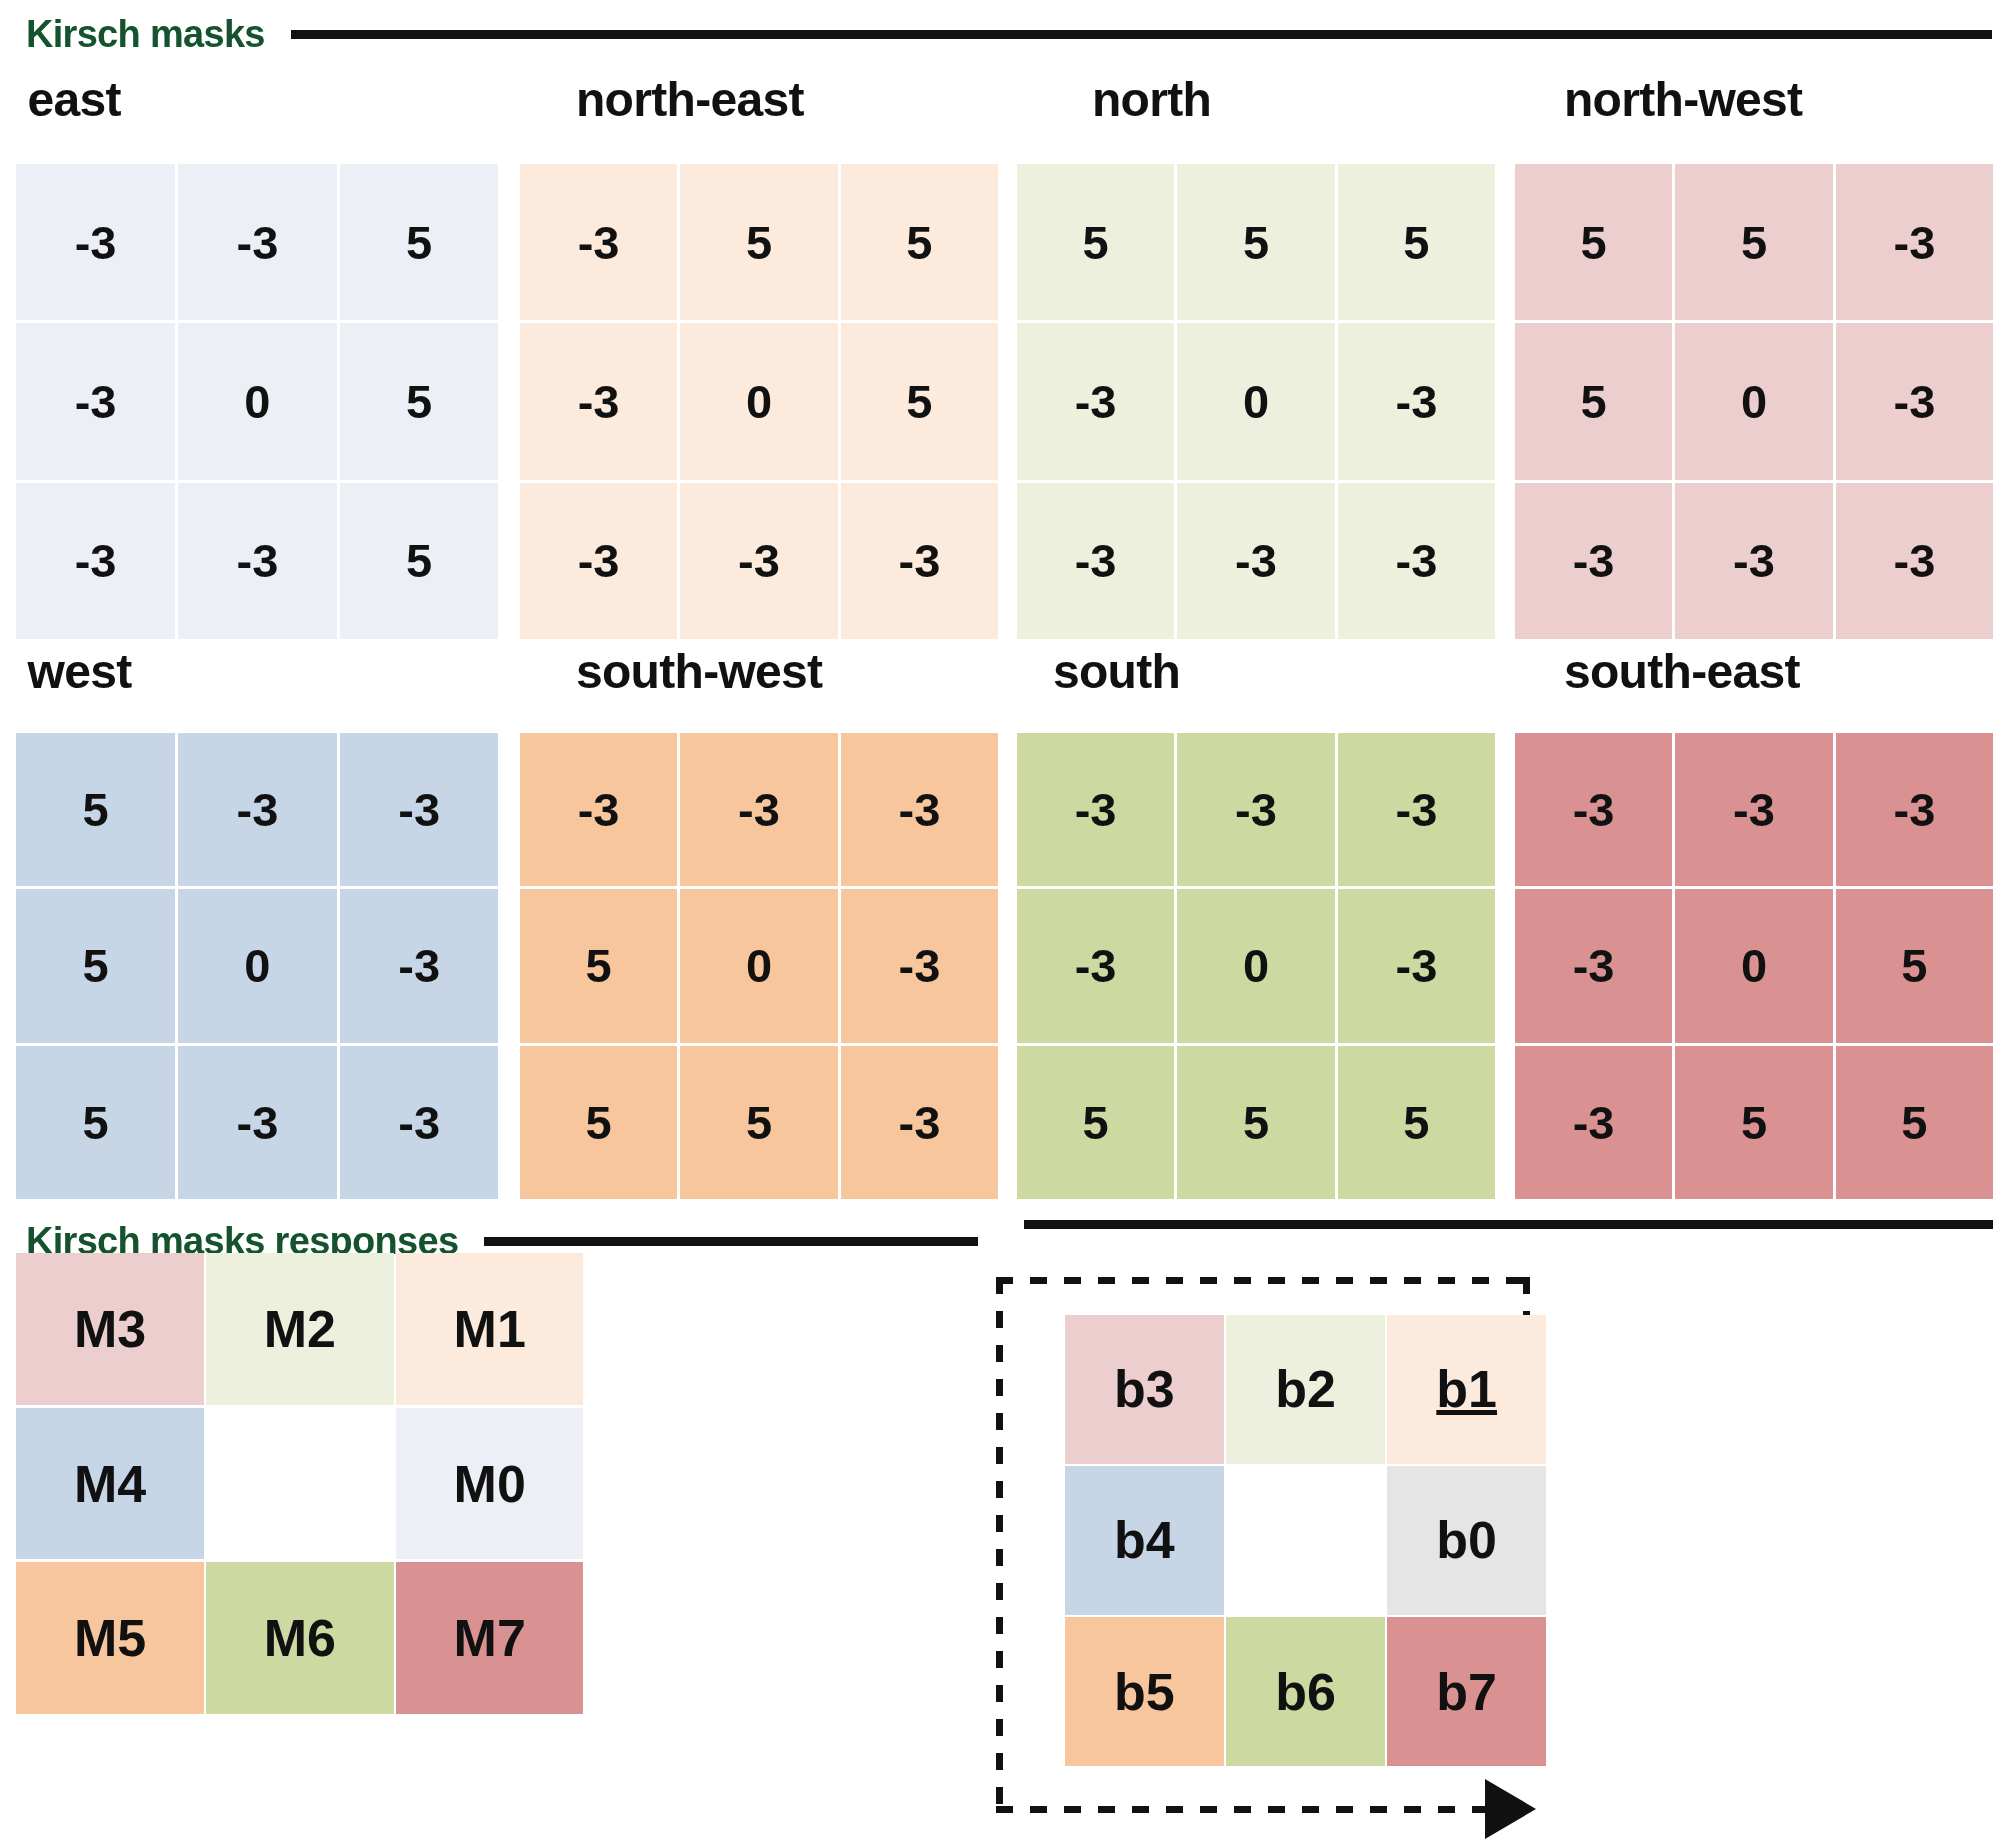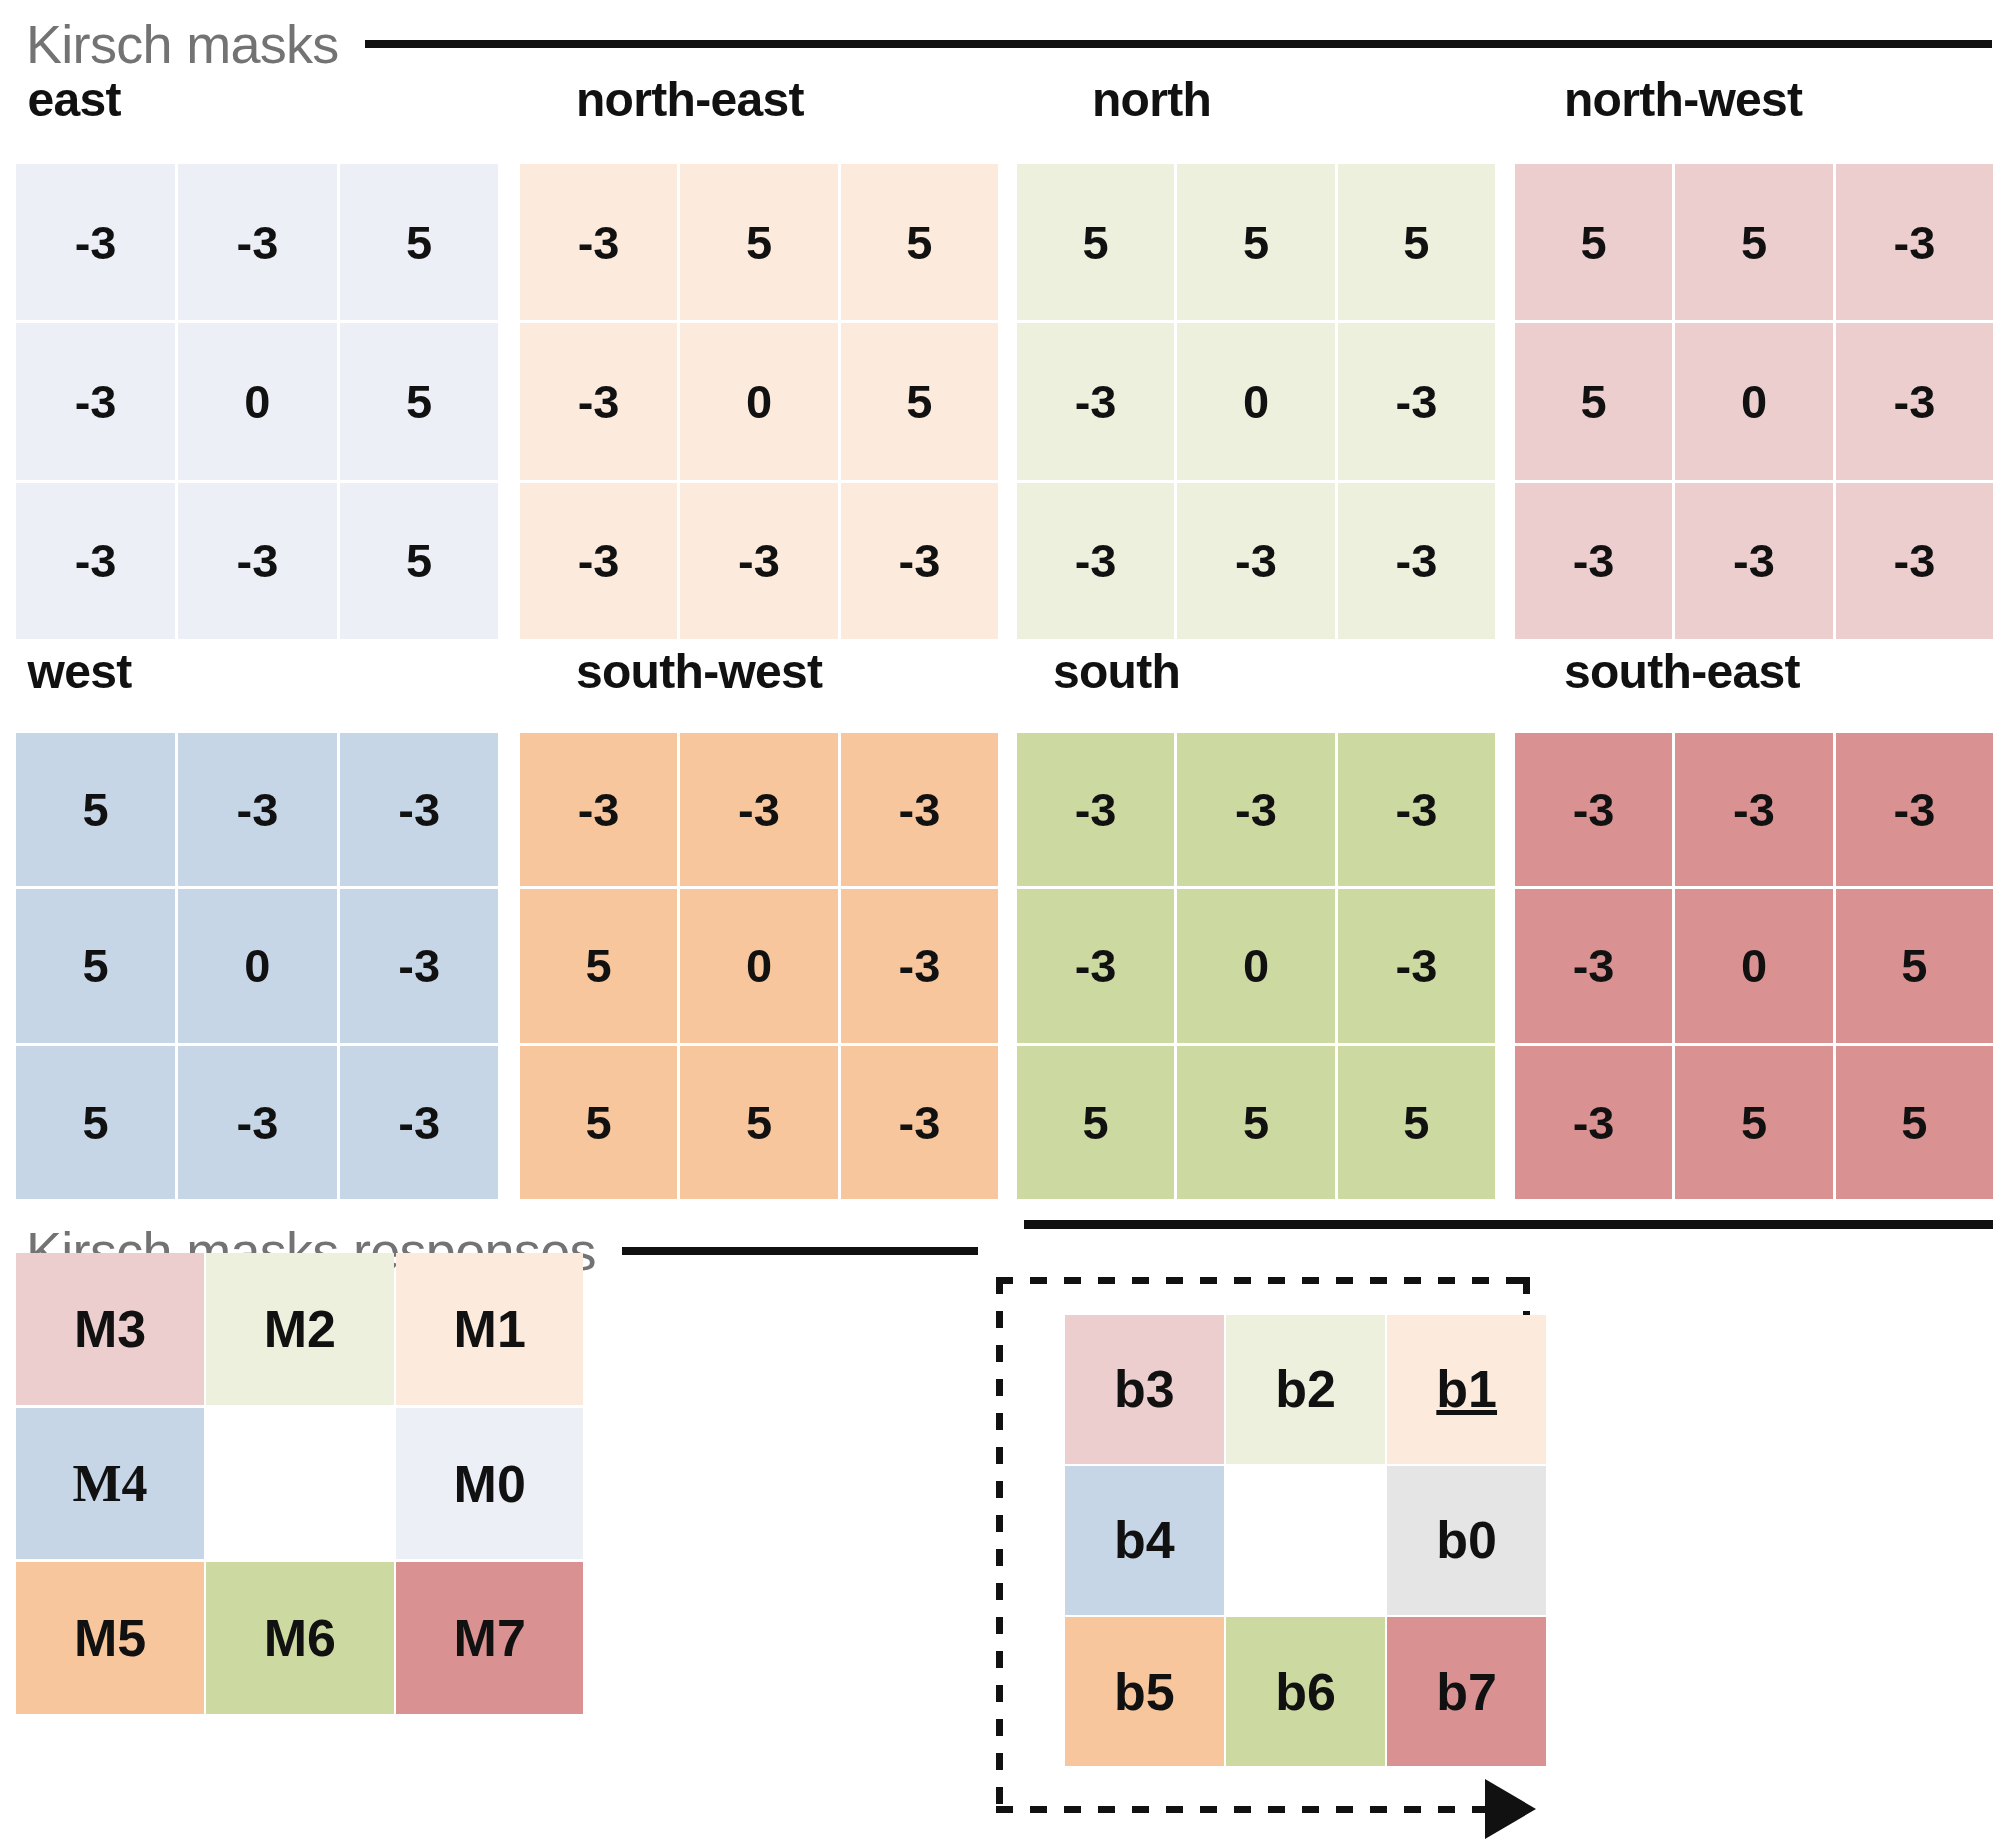--- a/index.html
+++ b/index.html
@@ -1,19 +1,19 @@
 <!DOCTYPE html>
 <html style="font-size:10.5px"><head>
 <meta charset="utf-8">
 <style>
   html,body{margin:0;padding:0;background:#ffffff;}
   body{width:1995px;height:1846px;position:relative;font-family:"Liberation Sans",sans-serif;overflow:hidden;}
 
   .section-head{position:absolute;display:flex;align-items:center;gap:0;}
-  .section-title{font-size:54px;font-weight:400;color:#737373;white-space:nowrap;letter-spacing:-0.7px;}
+  .section-title{font-size:38px;font-weight:700;color:#14532d;white-space:nowrap;letter-spacing:-0.7px;}
   .rule{height:8.5px;background:#111;}
 
   .mask-label{position:absolute;font-size:48px;font-weight:700;color:#111;white-space:nowrap;letter-spacing:-0.7px;}
 
   .grid3{position:absolute;display:grid;grid-template-columns:repeat(3,1fr);grid-template-rows:repeat(3,1fr);gap:3.3px;}
   .cell{display:flex;align-items:center;justify-content:center;font-size:47px;font-weight:700;color:#111;}
 
   .resp-grid{position:absolute;display:grid;grid-template-columns:repeat(3,1fr);grid-template-rows:repeat(3,1fr);gap:2.6px;}
   .resp-cell{display:flex;align-items:center;justify-content:center;font-size:52px;font-weight:700;color:#111;}
   .resp-cell.empty{background:#ffffff !important;}
@@ -135,21 +135,21 @@
 
 <div class="section-head" style="left:26px;top:1220px;width:952px;">
   <span class="section-title">Kirsch masks responses</span>
   <span class="rule" style="margin-left:26px;flex:1;"></span>
 </div>
 
 <div class="resp-grid" style="left:16.4px;top:1253px;width:567px;height:461px;">
     <div class="resp-cell" style="background: rgb(236, 206, 207);">M3</div>
     <div class="resp-cell" style="background: rgb(236, 240, 221);">M2</div>
     <div class="resp-cell" style="background: rgb(252, 235, 221);">M1</div>
-    <div class="resp-cell" style="background: rgb(198, 214, 231); font-family: Liberation Serif, serif;">M4</div>
+    <div class="resp-cell" style="background: rgb(198, 214, 231);">M4</div>
     <div class="resp-cell empty" style="background: rgb(255, 255, 255);"></div>
     <div class="resp-cell" style="background: rgb(236, 240, 246);">M0</div>
     <div class="resp-cell" style="background: rgb(247, 198, 156);">M5</div>
     <div class="resp-cell" style="background: rgb(204, 217, 161);">M6</div>
     <div class="resp-cell" style="background: rgb(217, 146, 145);">M7</div>
   </div>
 
 <div class="section-head" style="left:998px;top:1220px;width:995px;">
   <span class="rule" style="margin-left:26px;flex:1;"></span>
 </div>

